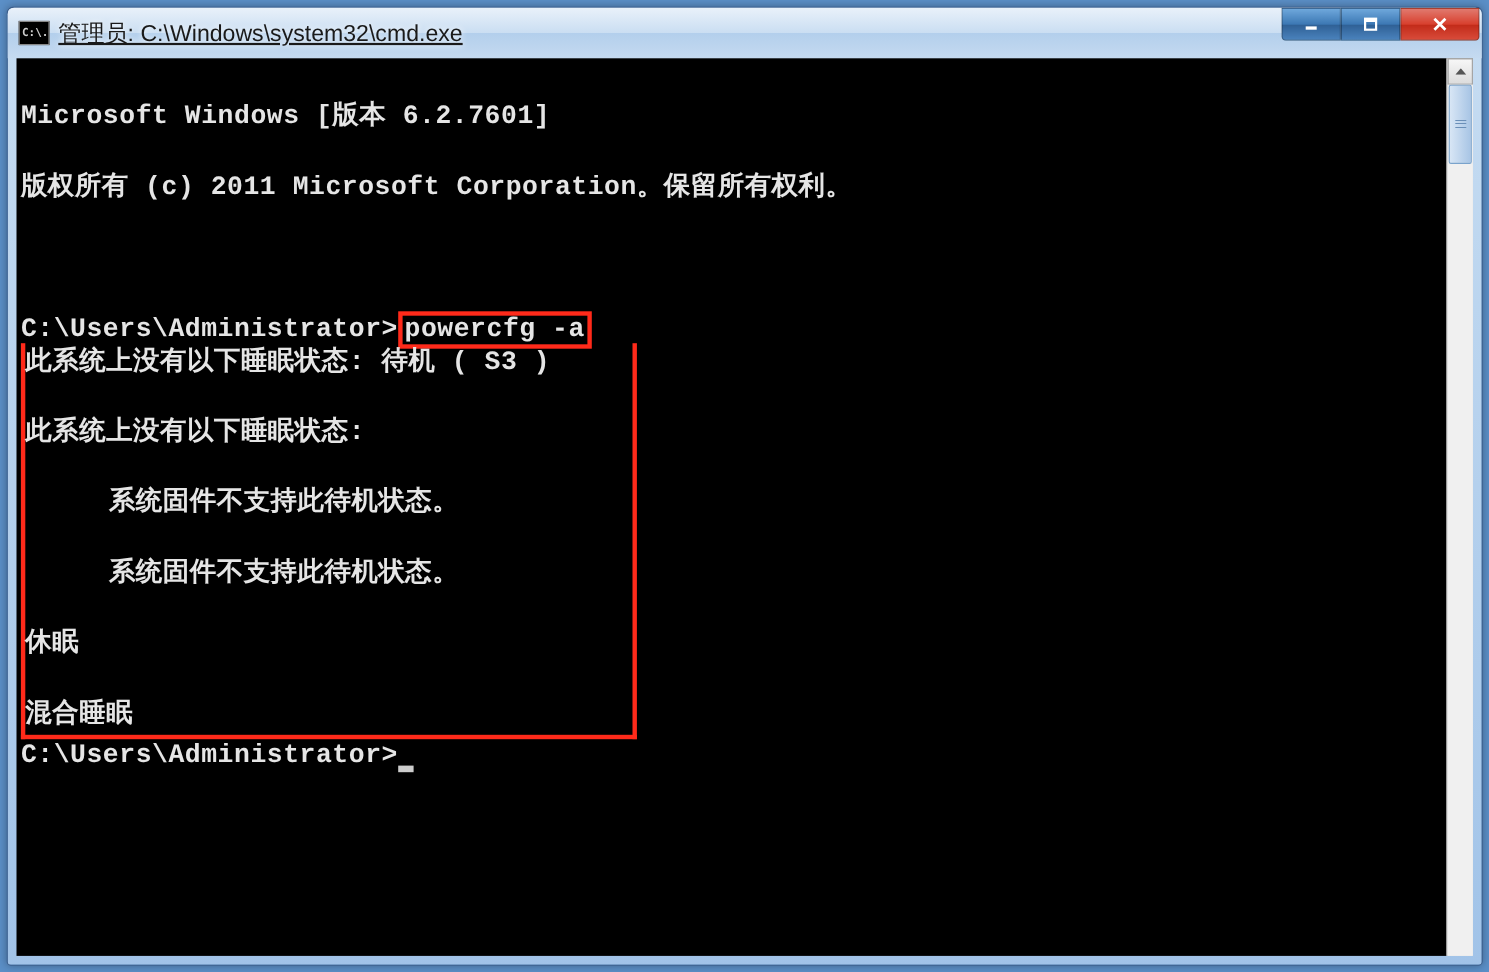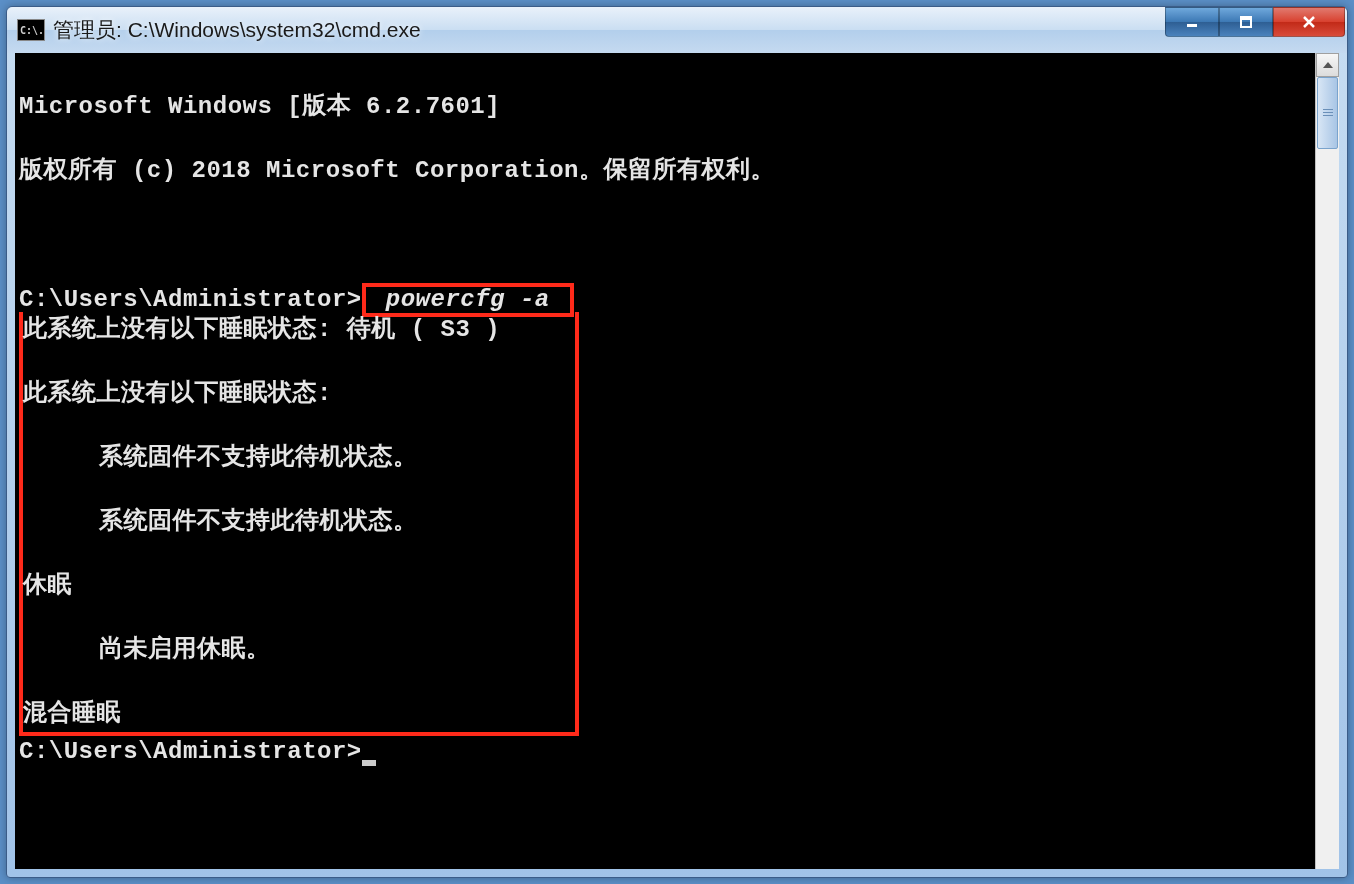--- a/index.html
+++ b/index.html
@@ -48,20 +48,21 @@
       color: #ccc;
       font-size: 10px;
       font-family: Consolas, monospace;
       font-weight: bold;
     }
     .title-text {
       font-size: 21px;
       color: #1a1a1a;
       text-shadow: 0 0 6px #fff;
       flex: 1;
+      text-decoration: underline;
     }
     .window-controls {
       display: flex;
       height: 30px;
       margin-top: -16px;
       margin-right: 2px;
     }
     .win-btn {
       width: 54px;
       height: 30px;
@@ -102,24 +103,23 @@
       padding: 6px 0 0 4px;
       white-space: pre;
       letter-spacing: 0.5px;
       overflow: hidden;
       font-weight: bold;
     }
     .console-line { display: block; }
     .highlight-cmd {
       border: 4px solid #ff2a1a;
       display: inline-block;
-      padding: 0 20px;
+      padding: 0 2px;
       line-height: 26px;
       margin-bottom: -4px;
-      font-style: italic;
     }
     .highlight-box {
       border: 4px solid #ff2a1a;
       border-top: none;
       display: inline-block;
       padding: 2px 6px 2px 0;
       margin-top: -4px;
       min-width: 560px;
     }
     .cursor {
@@ -201,28 +201,27 @@
         <svg width="16" height="16" viewBox="0 0 16 16">
             <path d="M3 3 L13 13 M13 3 L3 13" stroke="#fff" stroke-width="2.5"></path>
           </svg>
       </div>
     </div>
   </div>
 
   <div class="client-area">
     <div class="console">
 <span class="console-line">Microsoft Windows [版本 6.2.7601]</span>
-<span class="console-line">版权所有 (c) 2018 Microsoft Corporation。保留所有权利。</span>
+<span class="console-line">版权所有 (c) 2011 Microsoft Corporation。保留所有权利。</span>
 <span class="console-line"> </span>
 <span class="console-line"><span>C:\Users\Administrator&gt;</span><span class="highlight-cmd">powercfg -a</span></span><span class="highlight-box"><span class="console-line">此系统上没有以下睡眠状态: 待机 ( S3 )</span>
 <span class="console-line">此系统上没有以下睡眠状态:</span>
 <span class="console-line indent">系统固件不支持此待机状态。</span>
 <span class="console-line indent">系统固件不支持此待机状态。</span>
 <span class="console-line">休眠</span>
-<span class="console-line indent">尚未启用休眠。</span>
 <span class="console-line">混合睡眠</span></span>
 <span class="console-line"><span>C:\Users\Administrator&gt;</span><span class="cursor"></span></span>
     </div>
 
     <div class="scrollbar">
       <div class="sb-btn">
         <svg width="10" height="6" viewBox="0 0 10 6">
             <path d="M0 6 L5 0 L10 6 Z" fill="#555"></path>
           </svg>
       </div>

